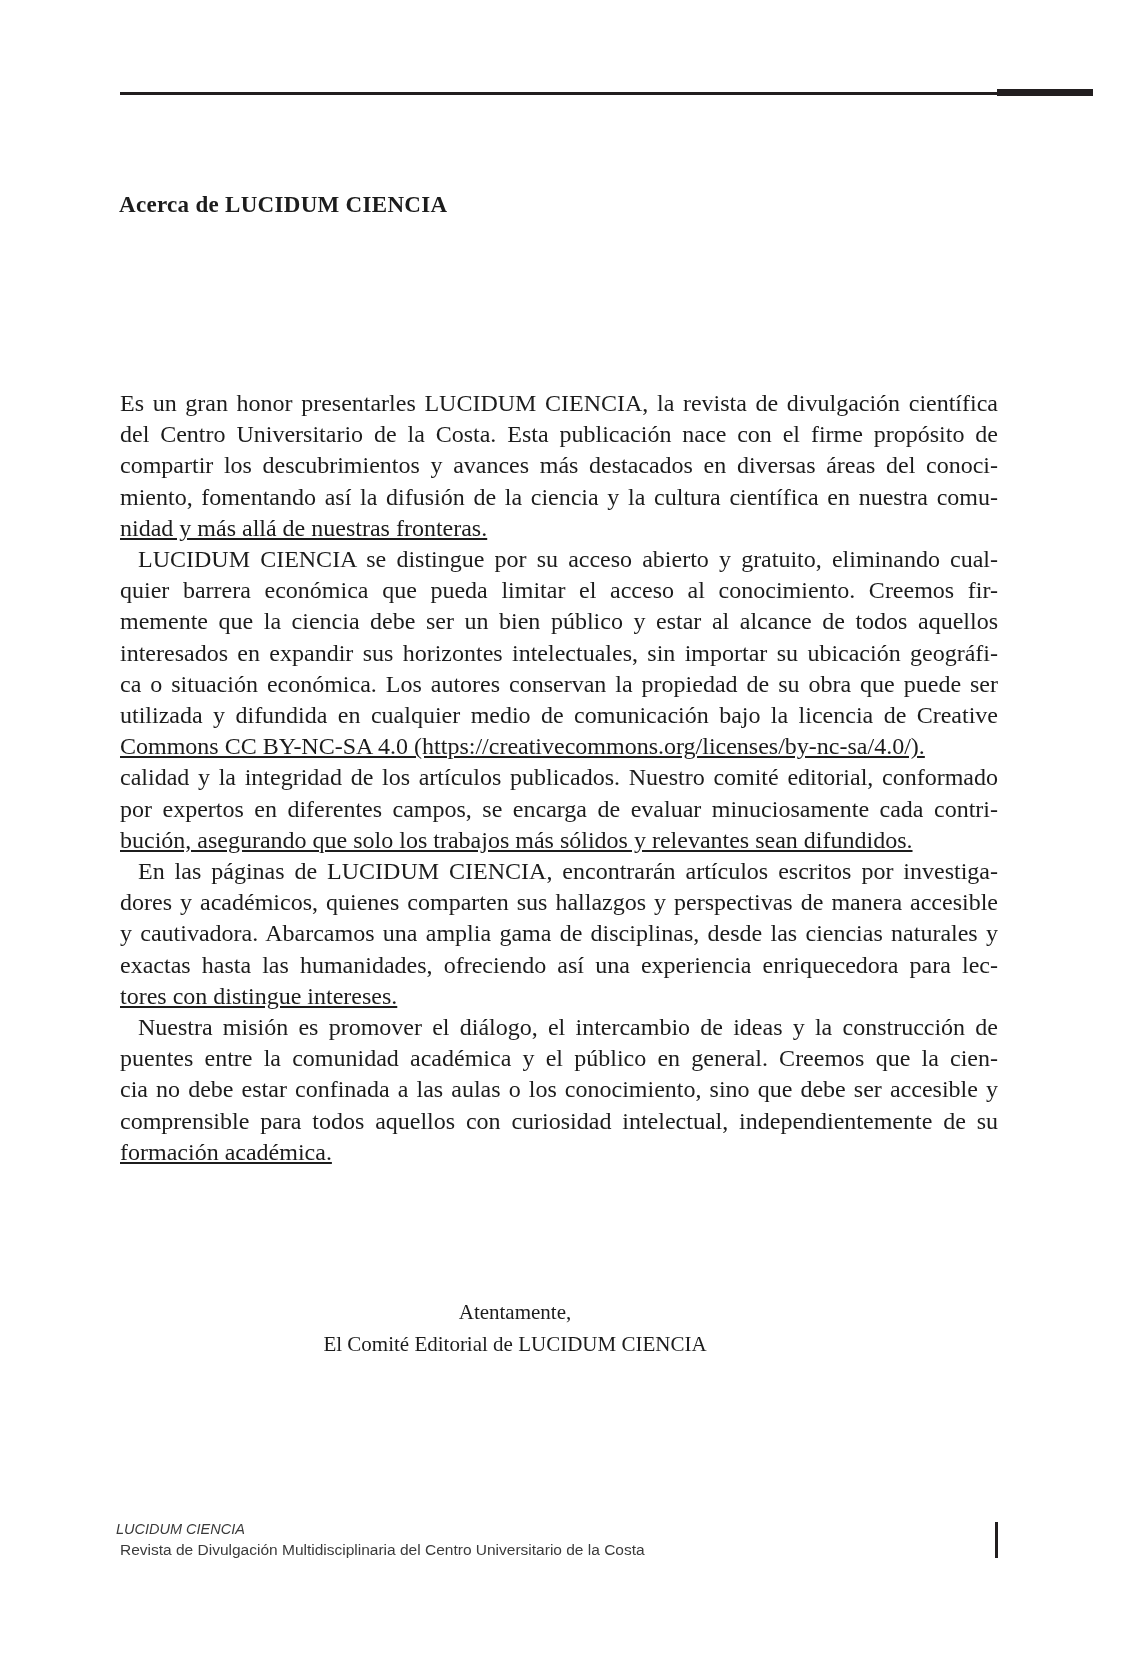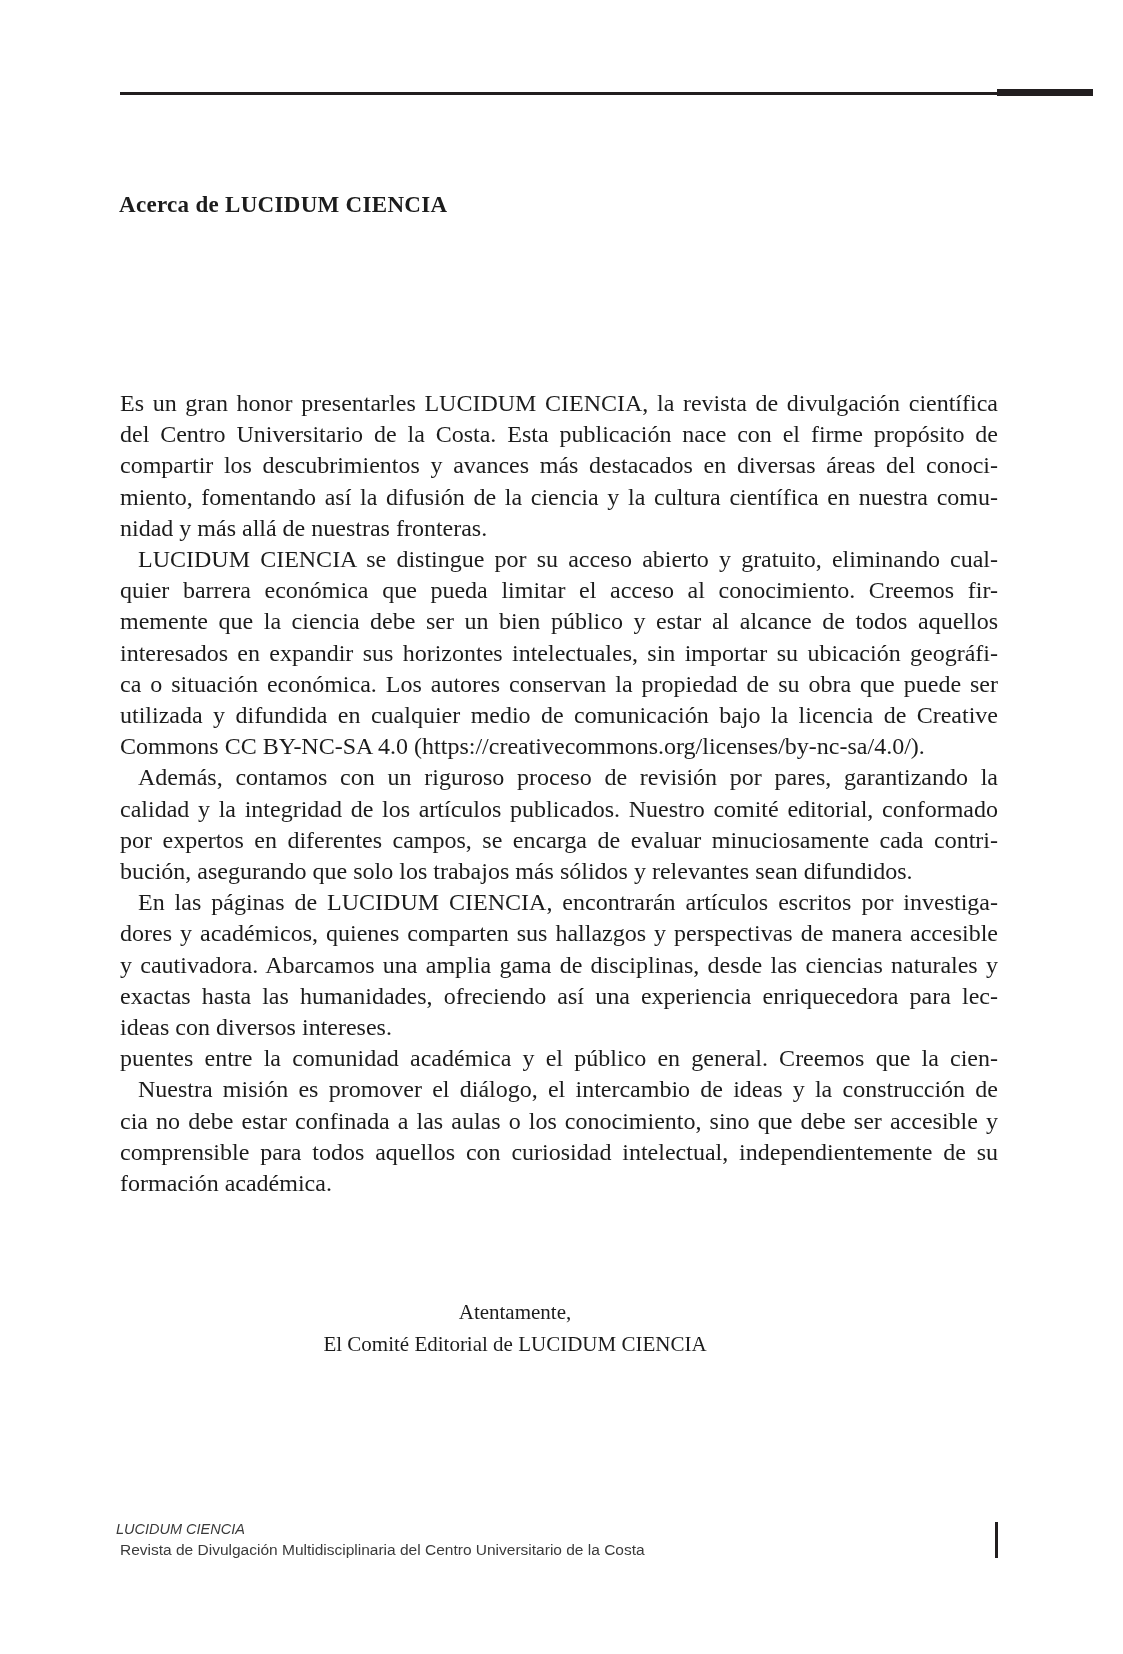--- a/index.html
+++ b/index.html
@@ -50,20 +50,21 @@
     line-height: 31.2px;
     color: var(--ink-color, #1c1c1c);
   }
   .para { margin: 0; }
   .line {
     text-align: justify;
     text-align-last: justify;
   }
   .line.last {
     text-align-last: left;
+    text-decoration: underline;
   }
   .line.indent {
     padding-left: 18px;
   }
   .signature {
     position: absolute;
     left: 120px;
     top: 1296px;
     width: 790px;
     text-align: center;
@@ -119,35 +120,34 @@
       <div class="para">
         <div class="line indent">LUCIDUM CIENCIA se distingue por su acceso abierto y gratuito, eliminando cual-</div>
         <div class="line">quier barrera económica que pueda limitar el acceso al conocimiento. Creemos fir-</div>
         <div class="line">memente que la ciencia debe ser un bien público y estar al alcance de todos aquellos</div>
         <div class="line">interesados en expandir sus horizontes intelectuales, sin importar su ubicación geográfi-</div>
         <div class="line">ca o situación económica. Los autores conservan la propiedad de su obra que puede ser</div>
         <div class="line">utilizada y difundida en cualquier medio de comunicación bajo la licencia de Creative</div>
         <div class="line last">Commons CC BY-NC-SA 4.0 (https://creativecommons.org/licenses/by-nc-sa/4.0/).</div>
       </div>
       <div class="para">
-        <div class="line indent">Además, contamos con un riguroso proceso de revisión por pares, garantizando la</div>
         <div class="line">calidad y la integridad de los artículos publicados. Nuestro comité editorial, conformado</div>
         <div class="line">por expertos en diferentes campos, se encarga de evaluar minuciosamente cada contri-</div>
         <div class="line last">bución, asegurando que solo los trabajos más sólidos y relevantes sean difundidos.</div>
       </div>
       <div class="para">
         <div class="line indent">En las páginas de LUCIDUM CIENCIA, encontrarán artículos escritos por investiga-</div>
         <div class="line">dores y académicos, quienes comparten sus hallazgos y perspectivas de manera accesible</div>
         <div class="line">y cautivadora. Abarcamos una amplia gama de disciplinas, desde las ciencias naturales y</div>
         <div class="line">exactas hasta las humanidades, ofreciendo así una experiencia enriquecedora para lec-</div>
-        <div class="line last">ideas con diversos intereses.</div>
+        <div class="line last">tores con distingue intereses.</div>
       </div>
       <div class="para">
+        <div class="line indent">Nuestra misión es promover el diálogo, el intercambio de ideas y la construcción de</div>
         <div class="line">puentes entre la comunidad académica y el público en general. Creemos que la cien-</div>
-        <div class="line indent">Nuestra misión es promover el diálogo, el intercambio de ideas y la construcción de</div>
         <div class="line">cia no debe estar confinada a las aulas o los conocimiento, sino que debe ser accesible y</div>
         <div class="line">comprensible para todos aquellos con curiosidad intelectual, independientemente de su</div>
         <div class="line last">formación académica.</div>
       </div>
     </div>
 
   <div class="signature">
     <div>Atentamente,</div>
     <div>El Comité Editorial de LUCIDUM CIENCIA</div>
   </div>

